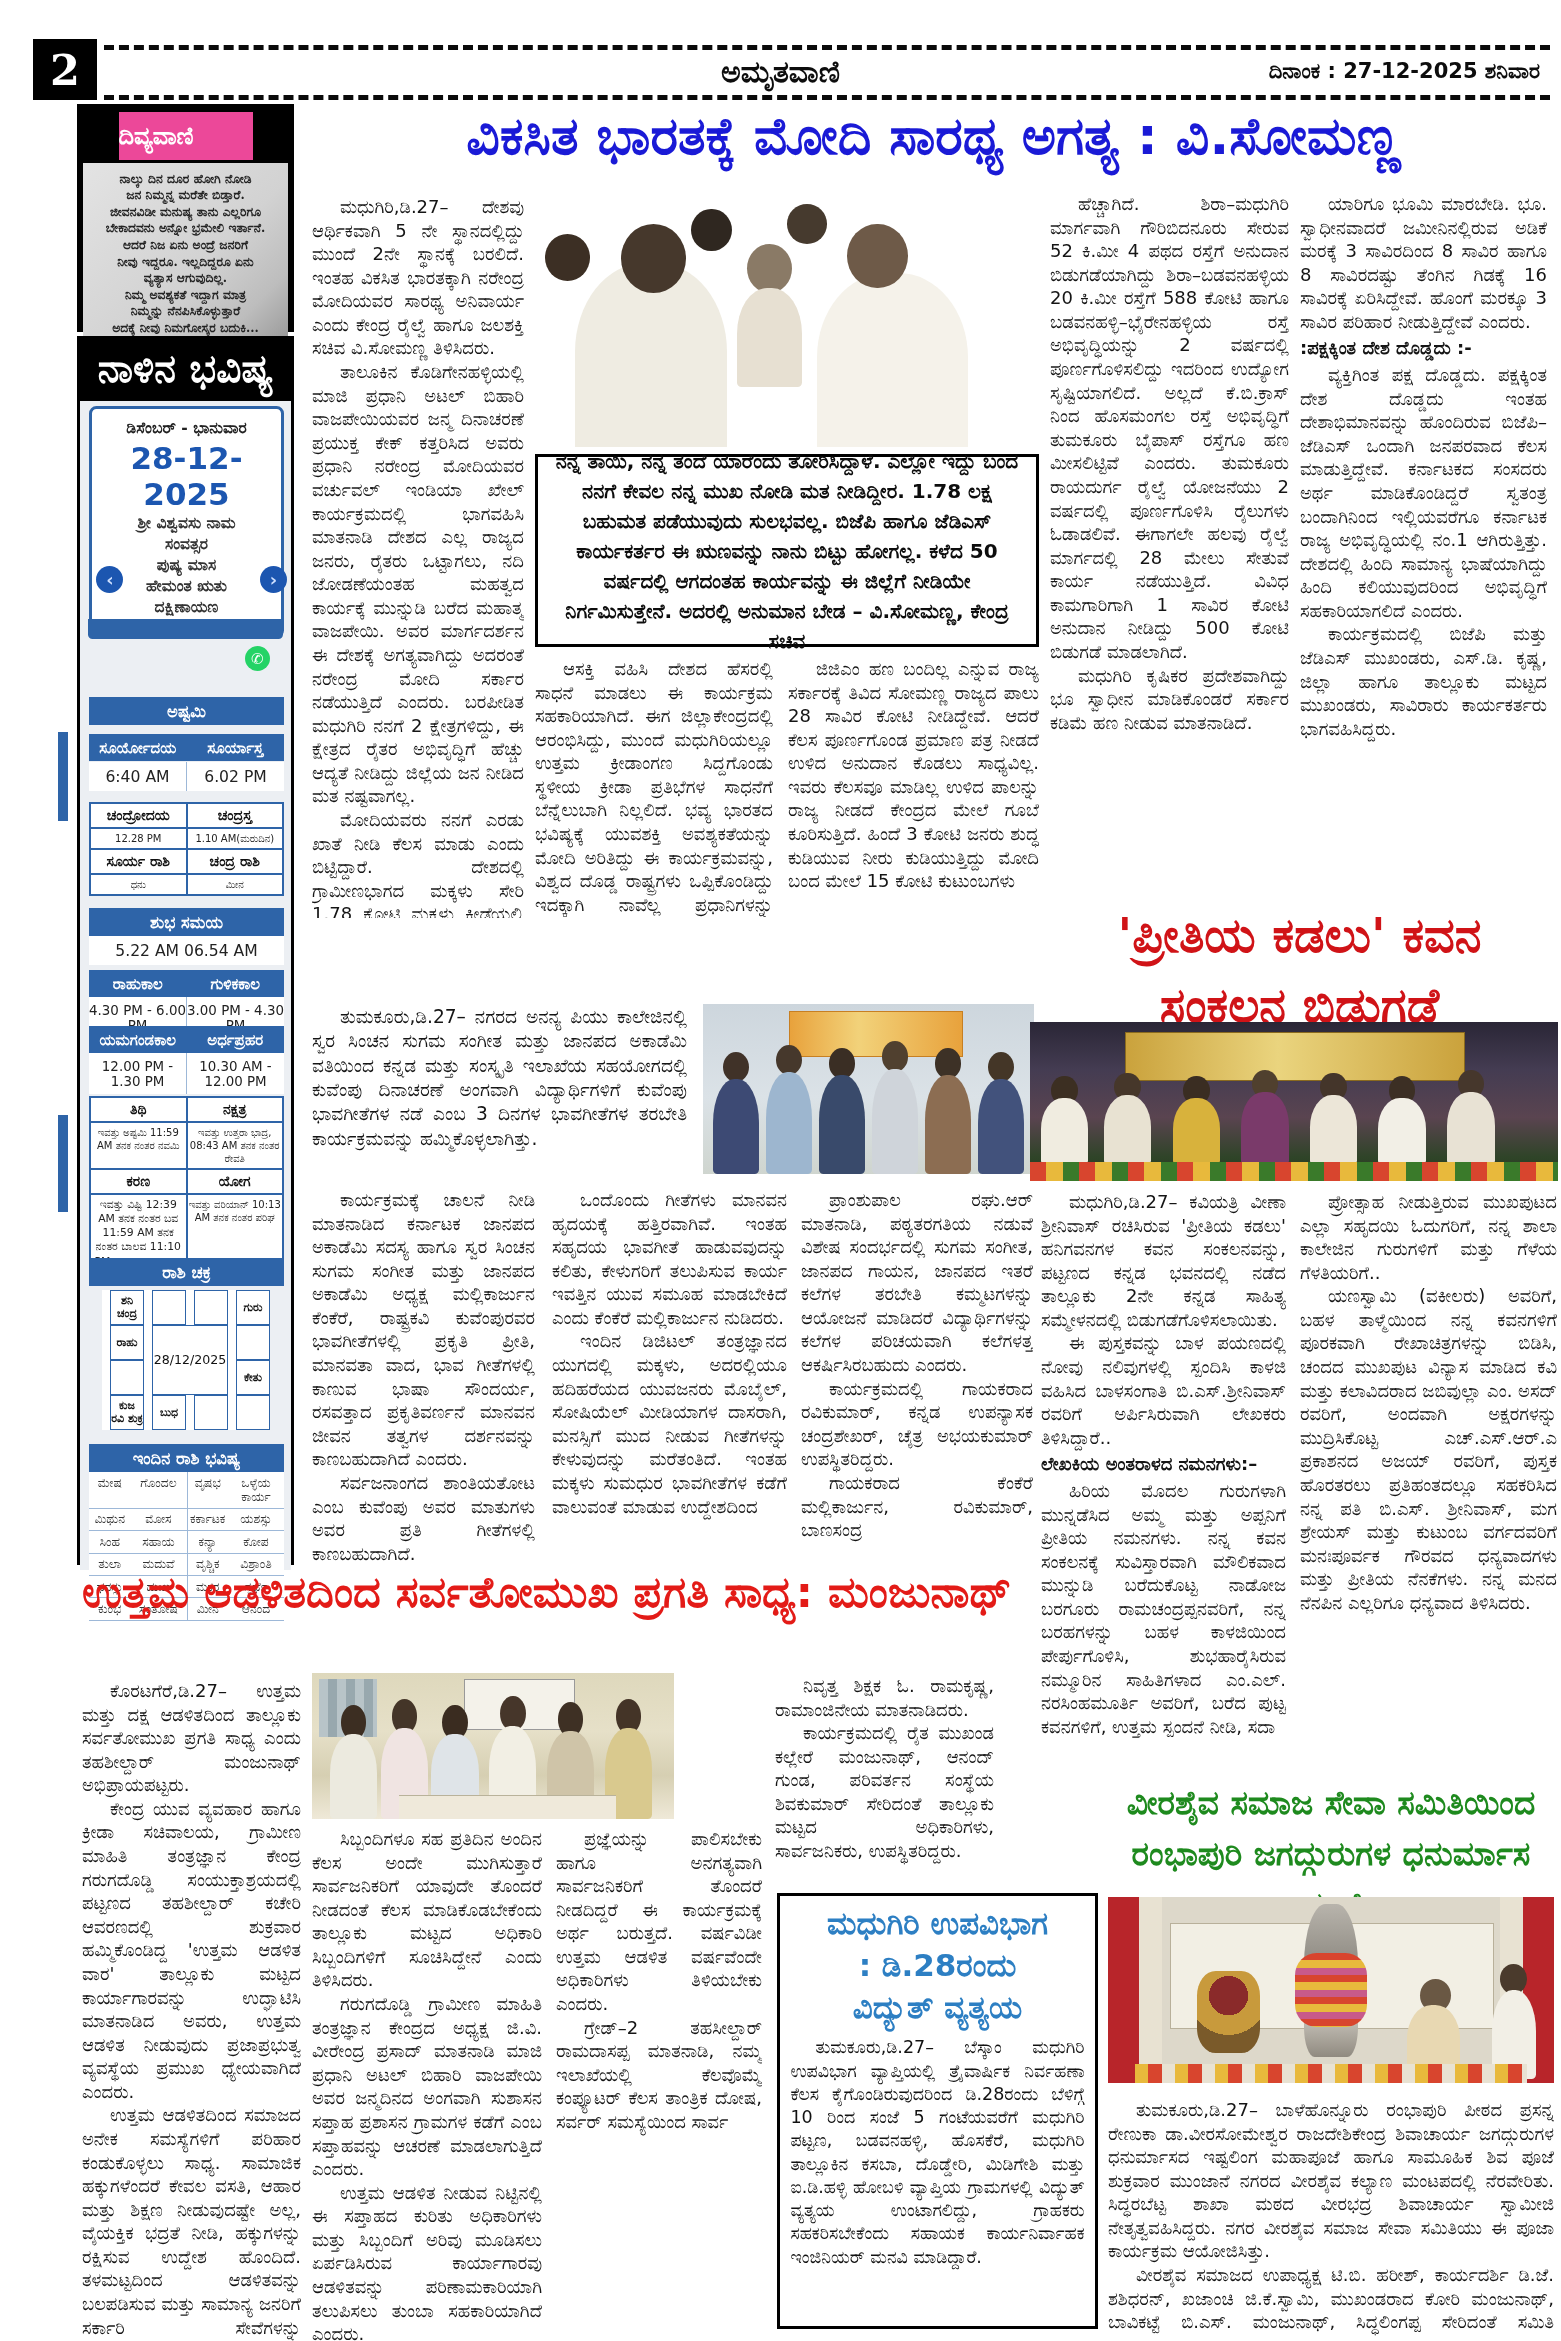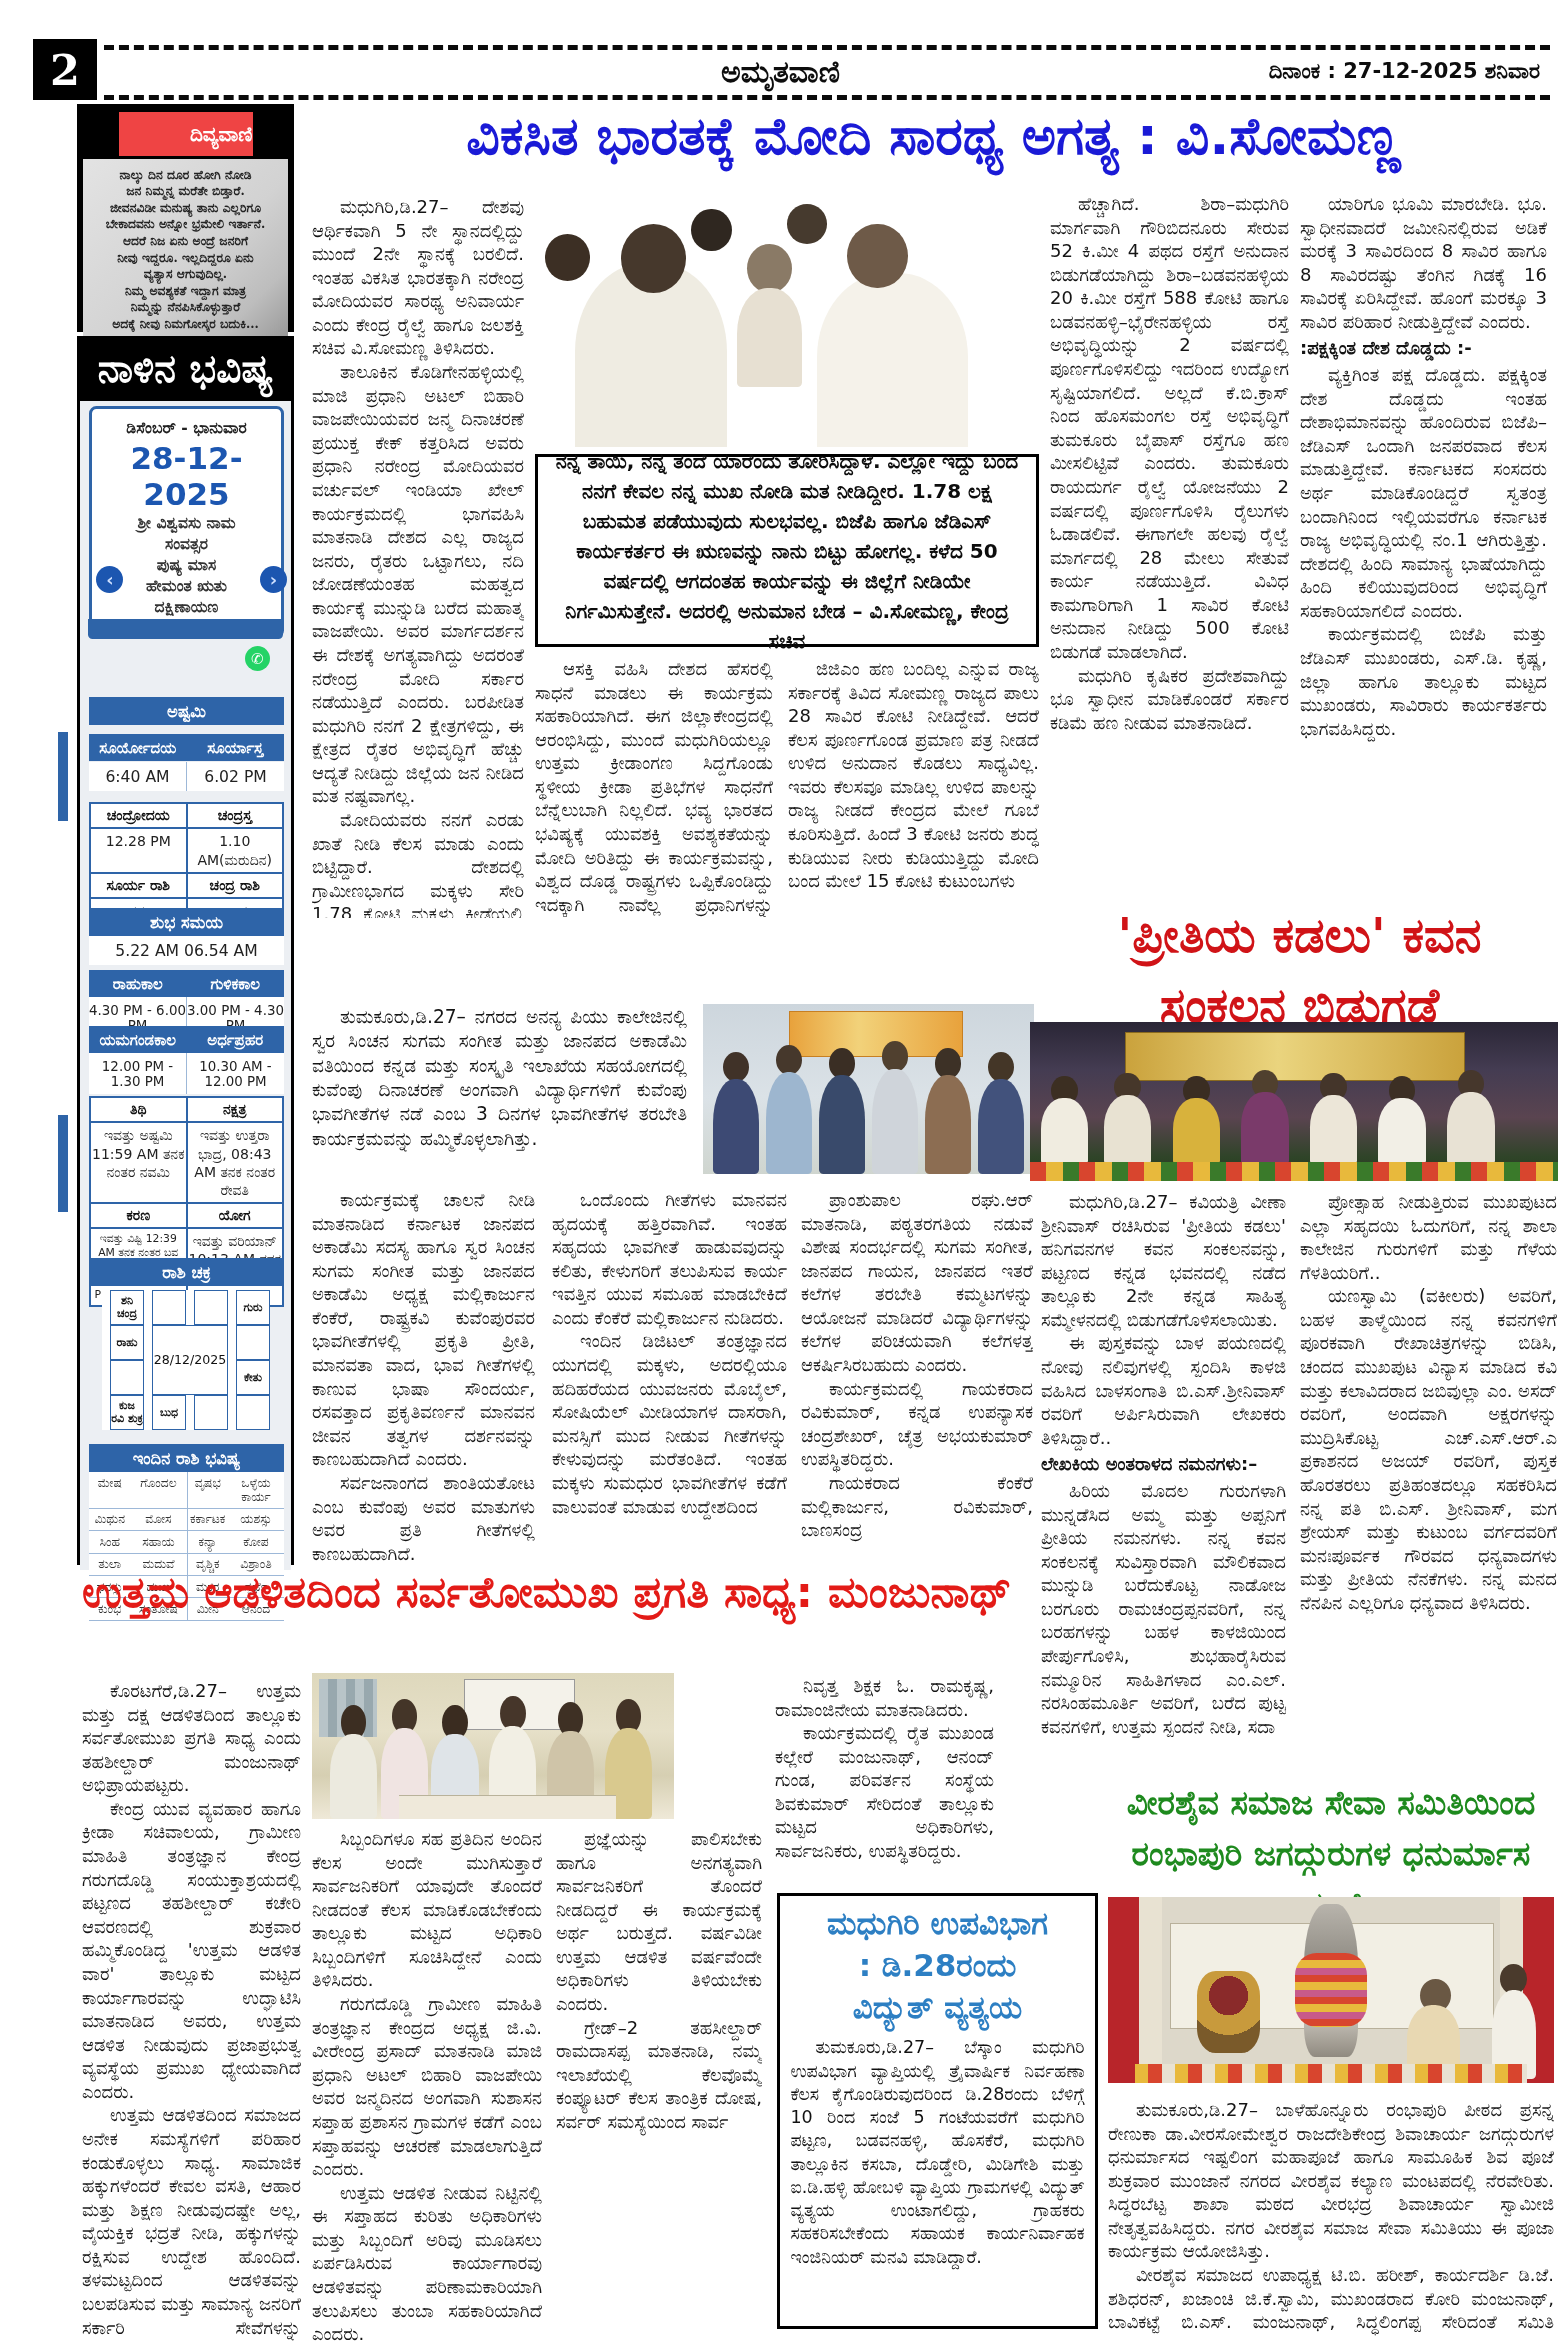--- a/index.html
+++ b/index.html
@@ -8,22 +8,22 @@
   .abs{position:absolute;}
   
   .dash{position:absolute;left:104px;width:1446px;height:0;border-top:5.2px dashed #0a0a0a;}
   .pagenum{position:absolute;left:33px;top:39px;width:64px;height:61px;background:#000;color:#fff;
            font-size:43px;font-weight:bold;display:flex;align-items:center;justify-content:center;
            font-family:"DejaVu Serif","Liberation Serif",serif;}
   .masthead{position:absolute;left:0;top:54px;width:1561px;text-align:center;font-size:30px;font-weight:bold;color:#0d0d0d;}
   .dateline{position:absolute;right:21px;top:59px;font-size:21px;font-weight:bold;color:#0d0d0d;}
   
   .sb-box{position:absolute;left:77px;width:217px;background:#000;border:3.7px solid #000;box-sizing:border-box;}
-  .dv-band{margin:4.5px auto 0;width:134px;background:#ef4444;color:#fff;text-align:right;
-           font-size:20px;font-weight:bold;padding:10.4px 0;}
+  .dv-band{margin:4.5px auto 0;width:134px;background:#ec4899;color:#fff;text-align:left;
+           font-size:24px;font-weight:bold;padding:10.4px 0;}
   .dv-quote{margin:3px;background:linear-gradient(135deg,#e3e3e3 0%,#d2d2d2 55%,#bdbdbd 78%,#8f8f8f 100%);
             padding:7.4px 4.5px;font-family:"DejaVu Serif","Liberation Serif",serif;}
   .dv-quote p{margin:0;text-align:center;font-size:12.3px;font-weight:bold;color:#222;line-height:1.35;}
   .dv-quote p:last-child{text-align:right;padding-right:10.4px;}
   .nb-title{color:#fff;text-align:center;font-size:39px;font-weight:bold;padding:7.4px 0 9px;}
   .nb-inner{position:relative;background:#eceff3;height:1169px;}
   .widget{position:absolute;left:9px;top:4.5px;width:195px;height:232px;background:#fff;
           border:3.7px solid #2e64a8;border-radius:7.4px;box-sizing:border-box;text-align:center;}
   .w-day{font-size:15.6px;font-weight:bold;margin-top:10.4px;color:#222;}
   .w-date{font-size:31px;font-weight:bold;color:#1c56b0;margin-top:3px;}
@@ -38,21 +38,21 @@
         font-size:16.4px;font-weight:bold;padding:4.5px 0;box-sizing:border-box;}
   .val-row{position:absolute;left:9px;width:195px;background:#fff;display:flex;text-align:center;}
   .val-row span{flex:1;font-size:15.6px;color:#222;padding:5.2px 0;}
   .val-row .vdiv{border-left:0.7px solid #9db8d8;}
   .hdr-row{position:absolute;left:9px;width:195px;background:#2e64a8;display:flex;text-align:center;}
   .hdr-row span{flex:1;color:#fff;font-size:15px;font-weight:bold;padding:4.5px 0;}
   .cell-box{position:absolute;left:9px;width:195px;background:#fff;border:1.5px solid #2e64a8;box-sizing:border-box;
             display:grid;grid-template-columns:1fr 1fr;}
   .cell-box .c{border:0.7px solid #2e64a8;padding:3px 0;text-align:center;}
   .cell-box .ch{font-size:14px;font-weight:bold;}
-  .cell-box .cv{font-size:14px;color:#222;line-height:1.3;}
+  .cell-box .cv{font-size:10px;color:#222;line-height:1.3;}
   .chakra{position:absolute;left:22px;width:168px;display:grid;grid-template-columns:repeat(4,1fr);
           grid-template-rows:repeat(4,35px);background:#fff;}
   .chakra div{border:1.5px solid #2e64a8;font-size:11px;font-weight:bold;display:flex;align-items:center;
               justify-content:center;text-align:center;line-height:1.15;margin-left:8px;}
   .chakra .ctr{grid-column:2/4;grid-row:2/4;font-size:12.6px;font-weight:normal;}
   .d-row{display:grid;grid-template-columns:1fr 1.35fr 1fr 1.35fr;border-bottom:0.7px solid #9db8d8;background:#fff;}
   .d-row span{font-size:12.3px;color:#333;padding:3.7px 1.5px;text-align:center;}
   .d-row span:nth-child(3){border-left:0.7px solid #9db8d8;}
   .daily{position:absolute;left:9px;width:195px;}
   

